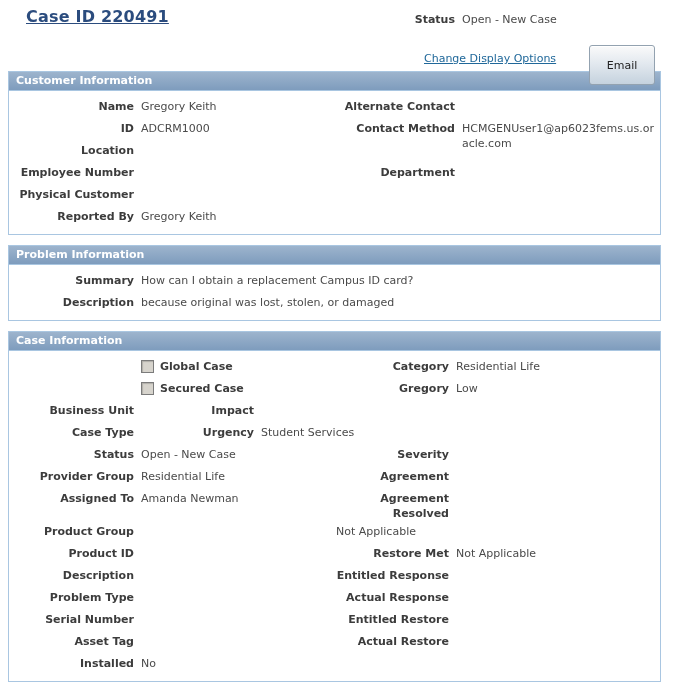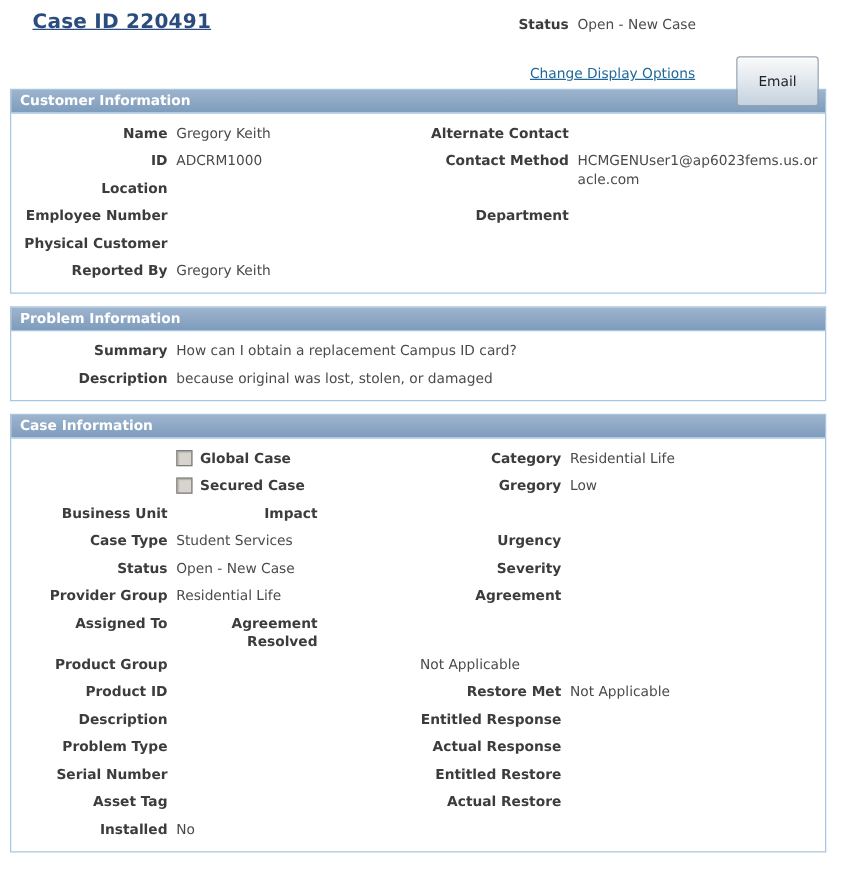--- a/index.html
+++ b/index.html
@@ -176,42 +176,43 @@
       </div>
 
       <div class="row">
         <div class="cell ll">Business Unit</div>
         <div class="cell rl">Impact</div>
         <div class="cell rv"></div>
       </div>
 
       <div class="row">
         <div class="cell ll">Case Type</div>
+        <div class="cell rl">Urgency</div>
         <div class="cell lv">Student Services</div>
-        <div class="cell rl">Urgency</div>
         <div class="cell rv"></div>
       </div>
 
       <div class="row">
         <div class="cell ll">Status</div>
         <div class="cell lv">Open - New Case</div>
         <div class="cell rl">Severity</div>
         <div class="cell rv"></div>
       </div>
 
 
       <div class="row">
         <div class="cell ll">Provider Group</div>
         <div class="cell lv">Residential Life</div>
         <div class="cell rl">Agreement</div>
         <div class="cell rv"></div>
       </div>
 
       <div class="row">
         <div class="cell ll">Assigned To</div>
+        <div class="cell lv">Amanda Newman</div>
         <div class="cell rl">Agreement Resolved</div>
         <div class="cell rv"></div>
       </div>
 
       <div class="row">
         <div class="cell ll">Product Group</div>
         <div class="cell lv"></div>
         <div class="cell rv">Not Applicable</div>
       </div>
 

